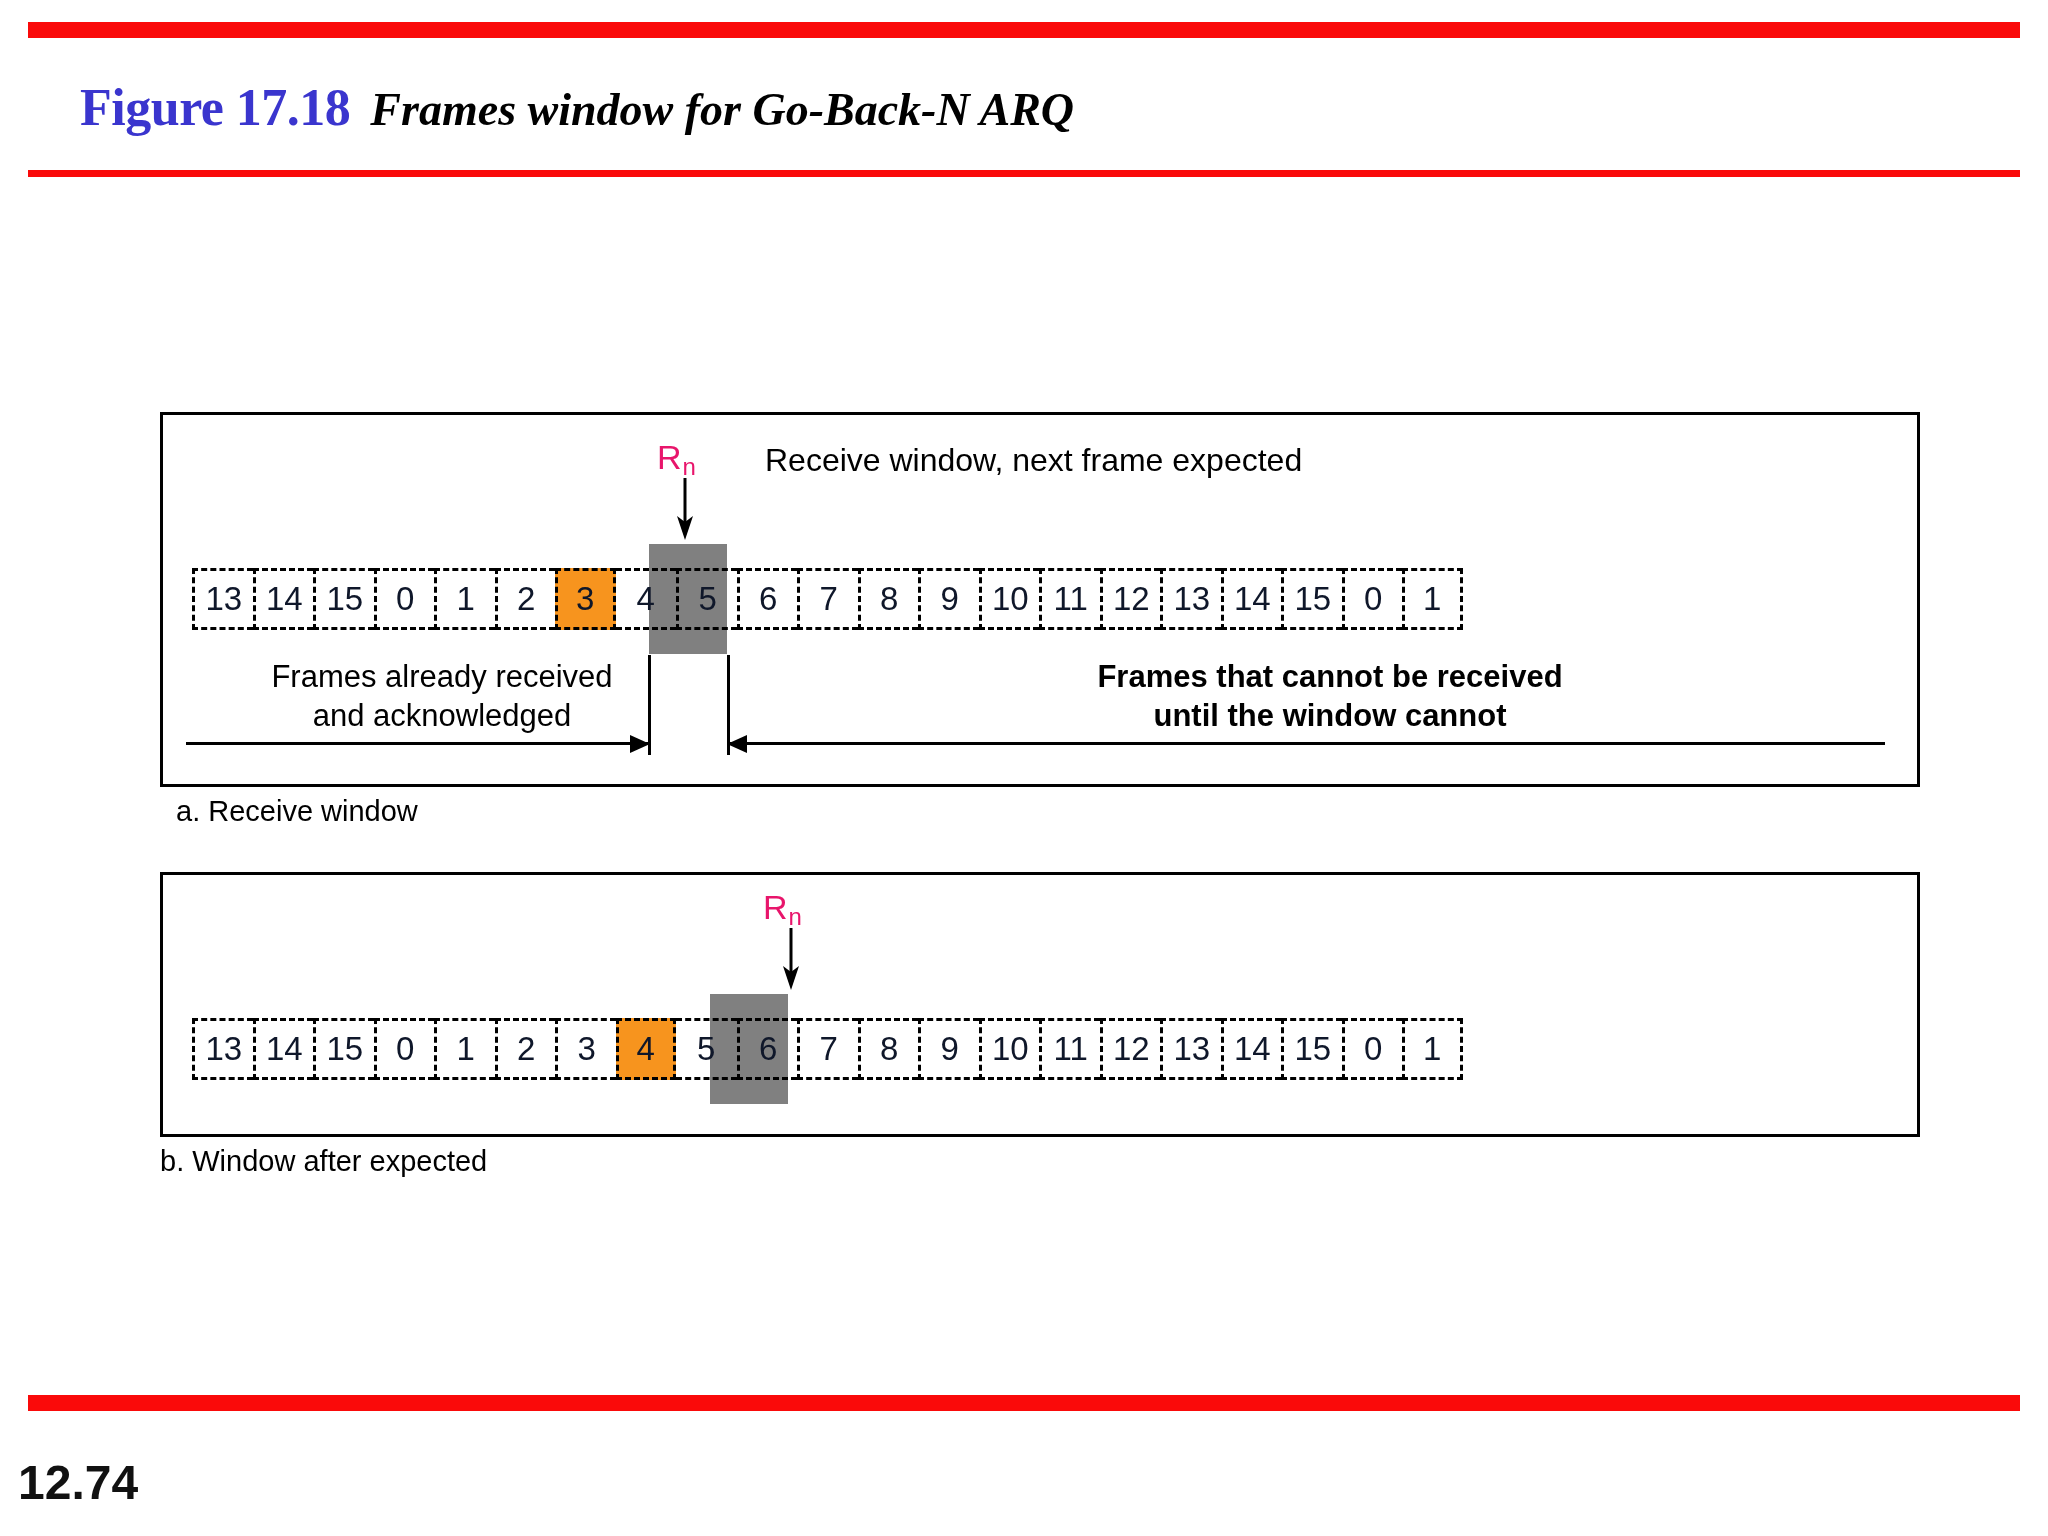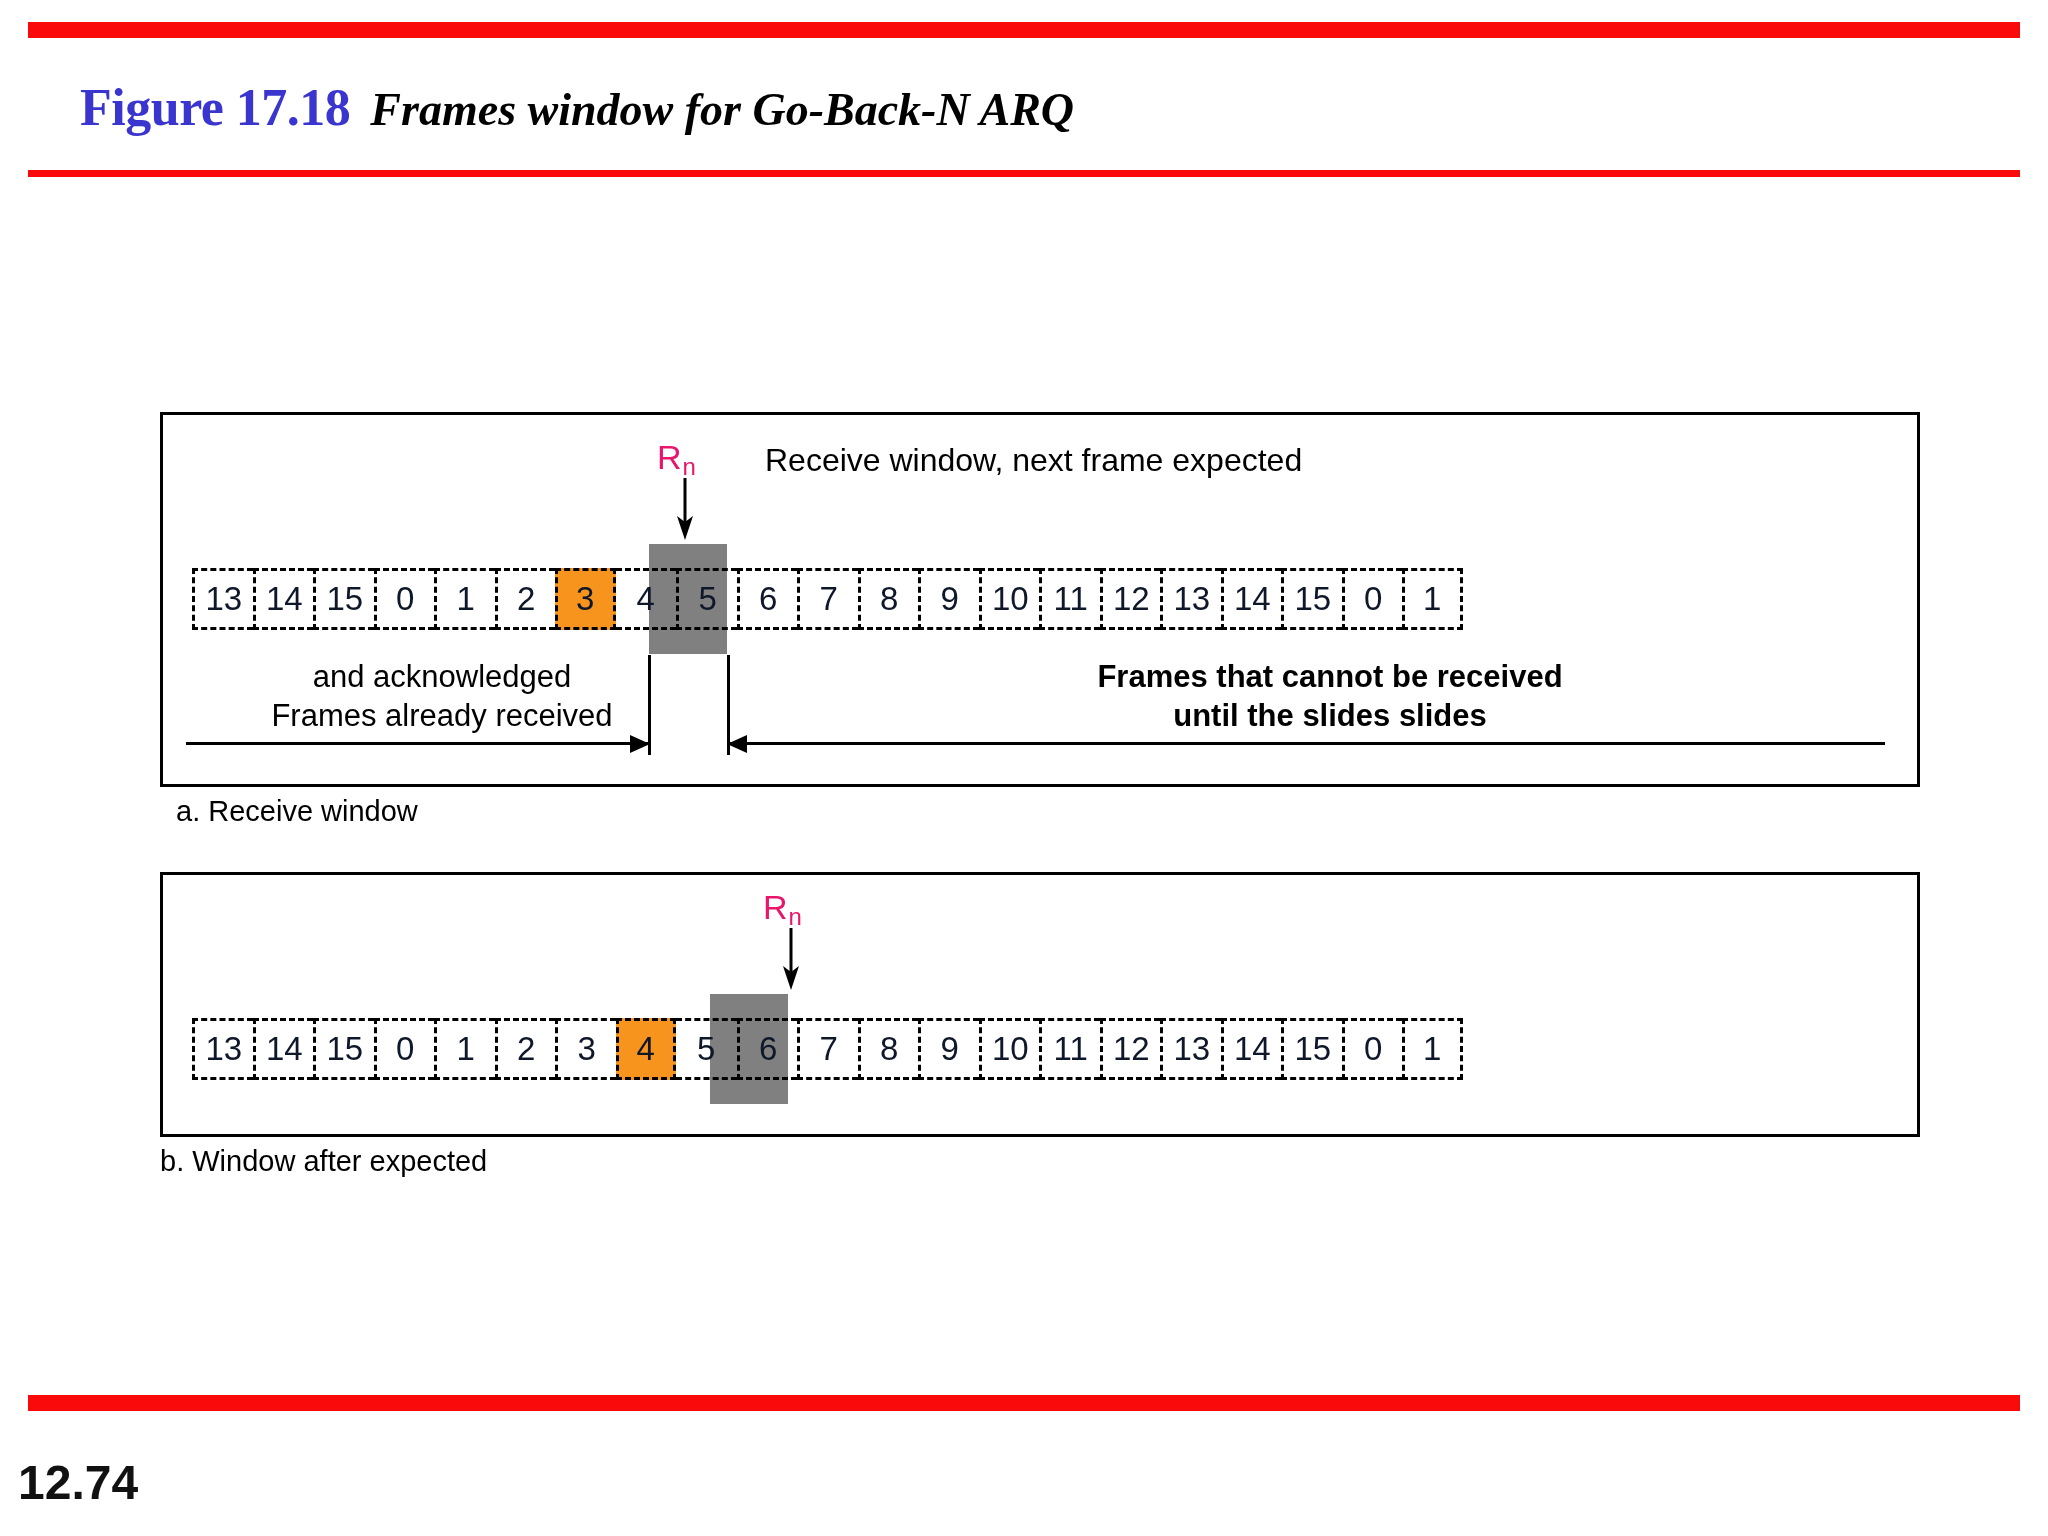--- a/index.html
+++ b/index.html
@@ -281,27 +281,27 @@
     <div class="cell">11</div>
     <div class="cell">12</div>
     <div class="cell">13</div>
     <div class="cell">14</div>
     <div class="cell">15</div>
     <div class="cell">0</div>
     <div class="cell">1</div>
   </div>
 
 <div class="range-label" id="label-received">
+  <div>Frames already received</div>
   <div>and acknowledged</div>
-  <div>Frames already received</div>
 </div>
 
 <div class="range-label" id="label-cannot">
   <div>Frames that cannot be received</div>
-  <div>until the slides slides</div>
+  <div>until the window cannot</div>
 </div>
 
 <div class="vtick" id="vtick-left"></div>
 <div class="vtick" id="vtick-right"></div>
 
 <div class="measure" id="measure-left"></div>
 <div class="arrowhead" id="ah-left"></div>
 <div class="measure" id="measure-right"></div>
 <div class="arrowhead" id="ah-right"></div>
 

